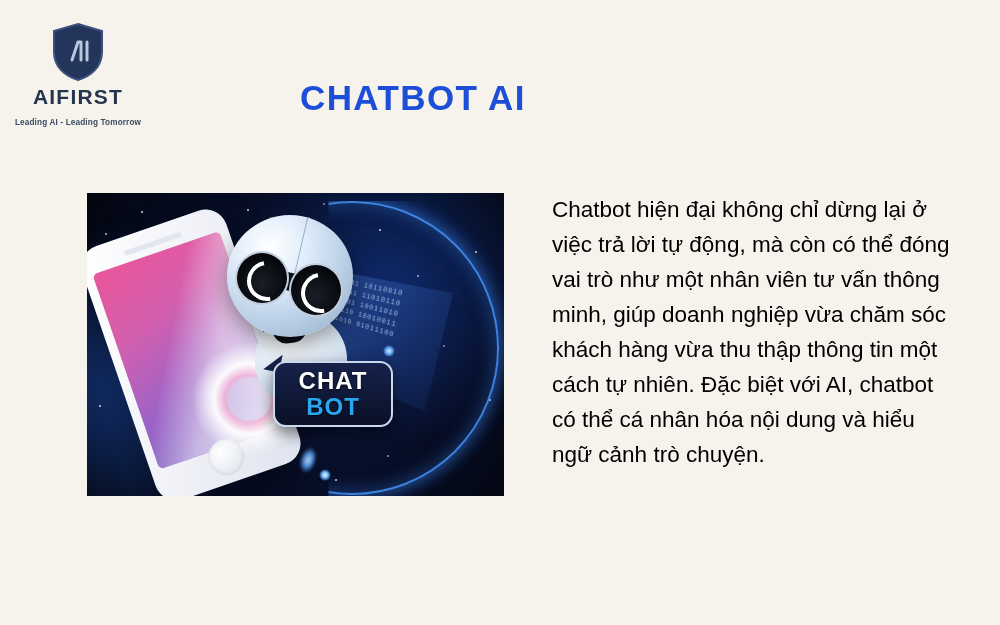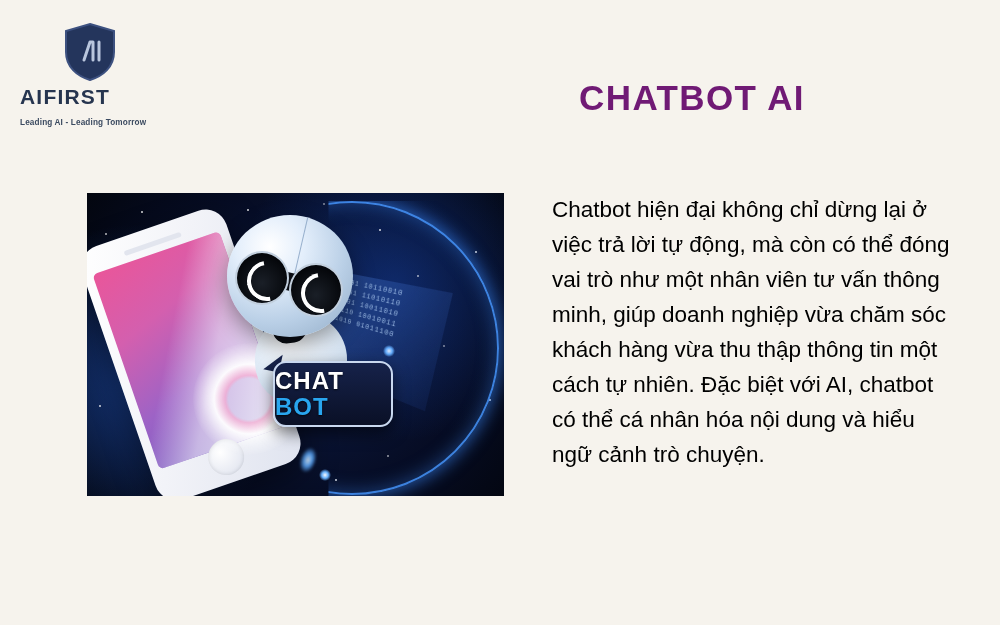--- a/index.html
+++ b/index.html
@@ -11,23 +11,24 @@
     height: 625px;
     background: #f6f3ed;
     font-family: "Liberation Sans", sans-serif;
     overflow: hidden;
     position: relative;
   }
 
   
   .logo-block {
     position: absolute;
-    left: 20px;
+    left: 8px;
     top: 22px;
     width: 140px;
+    text-align: center;
   }
   .shield-wrap {
     width: 56px;
     height: 60px;
     margin: 0 auto 4px auto;
     display: block;
   }
   .brand-word {
     font-size: 21px;
     font-weight: bold;
@@ -45,25 +46,25 @@
     margin-top: 12px;
     line-height: 1;
   }
 
   
   .page-title {
     position: absolute;
     left: 300px;
     top: 78px;
     width: 505px;
-    text-align: right;
+    text-align: left;
     font-size: 35px;
     font-weight: bold;
     letter-spacing: 1.4px;
-    color: #701a75;
+    color: #1d4ed8;
     font-family: "Liberation Sans", sans-serif;
   }
 
   
   .illus {
     position: absolute;
     left: 87px;
     top: 193px;
     width: 417px;
     height: 303px;
@@ -241,21 +242,21 @@
   .chat-bubble {
     position: absolute;
     left: 186px; top: 168px;
     width: 116px; height: 62px;
     border-radius: 13px;
     background: linear-gradient(180deg,#16224a 0%, #0a1026 100%);
     border: 2px solid #c9d8ef;
     box-shadow: 0 6px 16px rgba(0,0,0,0.55);
     display: flex;
     flex-direction: column;
-    align-items: flex-start;
+    align-items: center;
     justify-content: center;
     line-height: 1;
   }
   .chat-bubble .l1 {
     font-size: 24px; font-weight: bold; color: #ffffff;
     letter-spacing: 1px;
     text-shadow: 0 1px 2px rgba(0,0,0,0.7);
   }
   .chat-bubble .l2 {
     font-size: 24px; font-weight: bold; color: #29a6ef;

